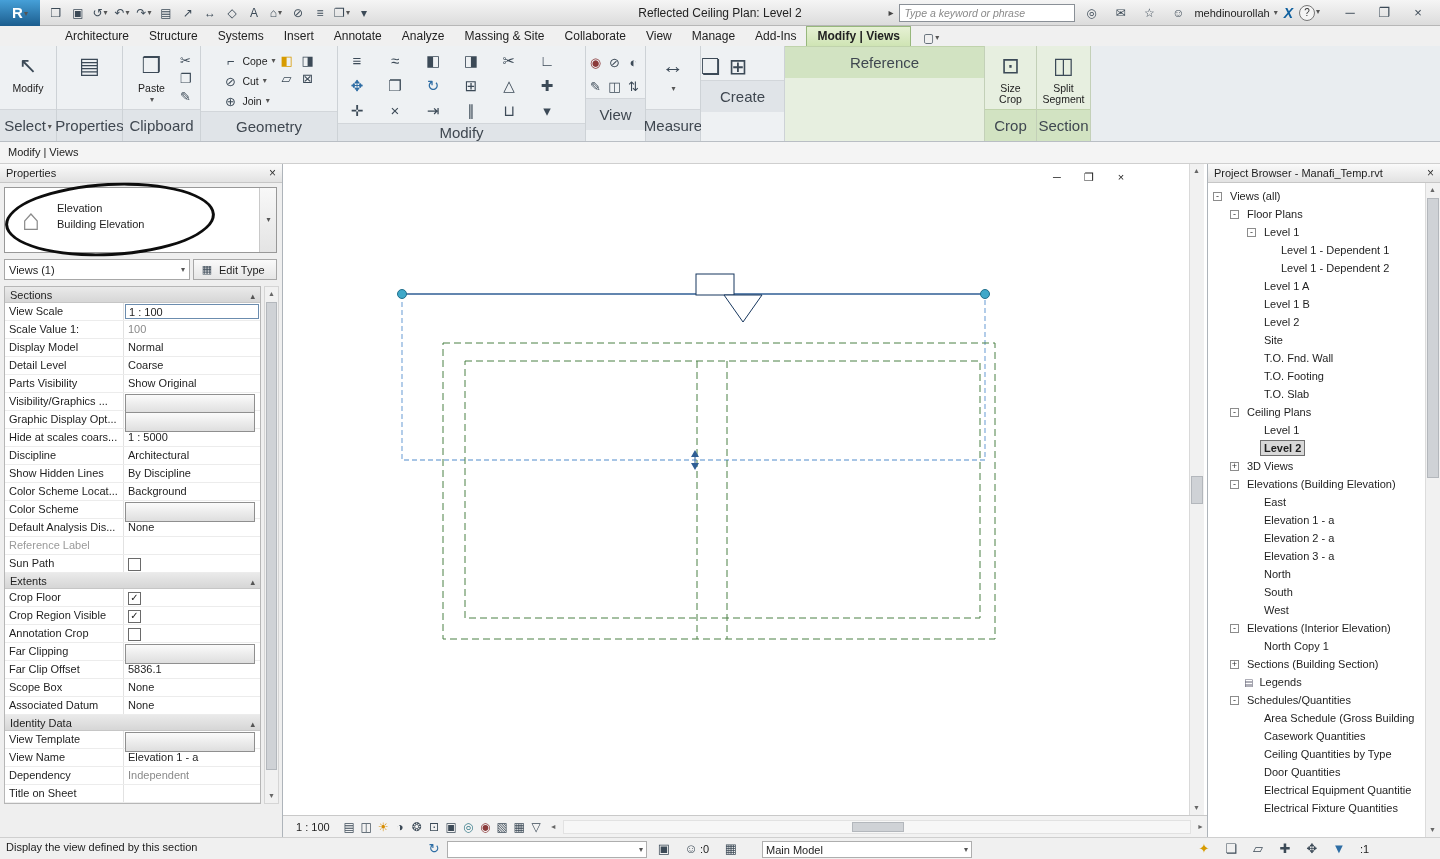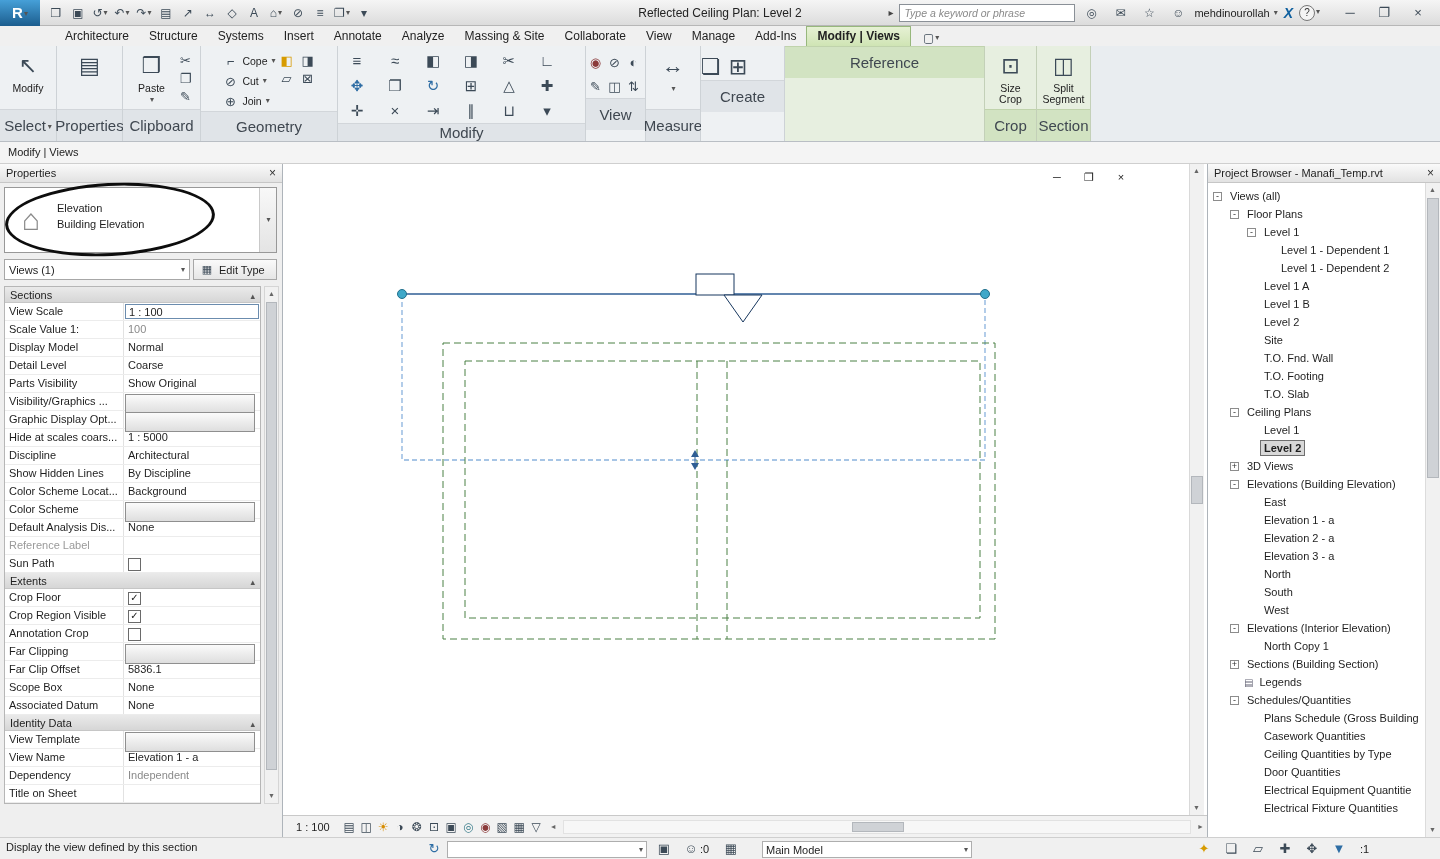--- a/index.html
+++ b/index.html
@@ -840,21 +840,21 @@
 
         <div class="trow l1 em">
           <span class="exp"></span>
           <span class="tico"></span>
           <span class="lbl">Schedules/Quantities</span>
         </div>
 
         <div class="trow l2 en">
           <span class="exp"></span>
           <span class="tico"></span>
-          <span class="lbl">Plans Schedule (Gross Building</span>
+          <span class="lbl">Area Schedule (Gross Building</span>
         </div>
 
         <div class="trow l2 en">
           <span class="exp"></span>
           <span class="tico"></span>
           <span class="lbl">Casework Quantities</span>
         </div>
 
         <div class="trow l2 en">
           <span class="exp"></span>

